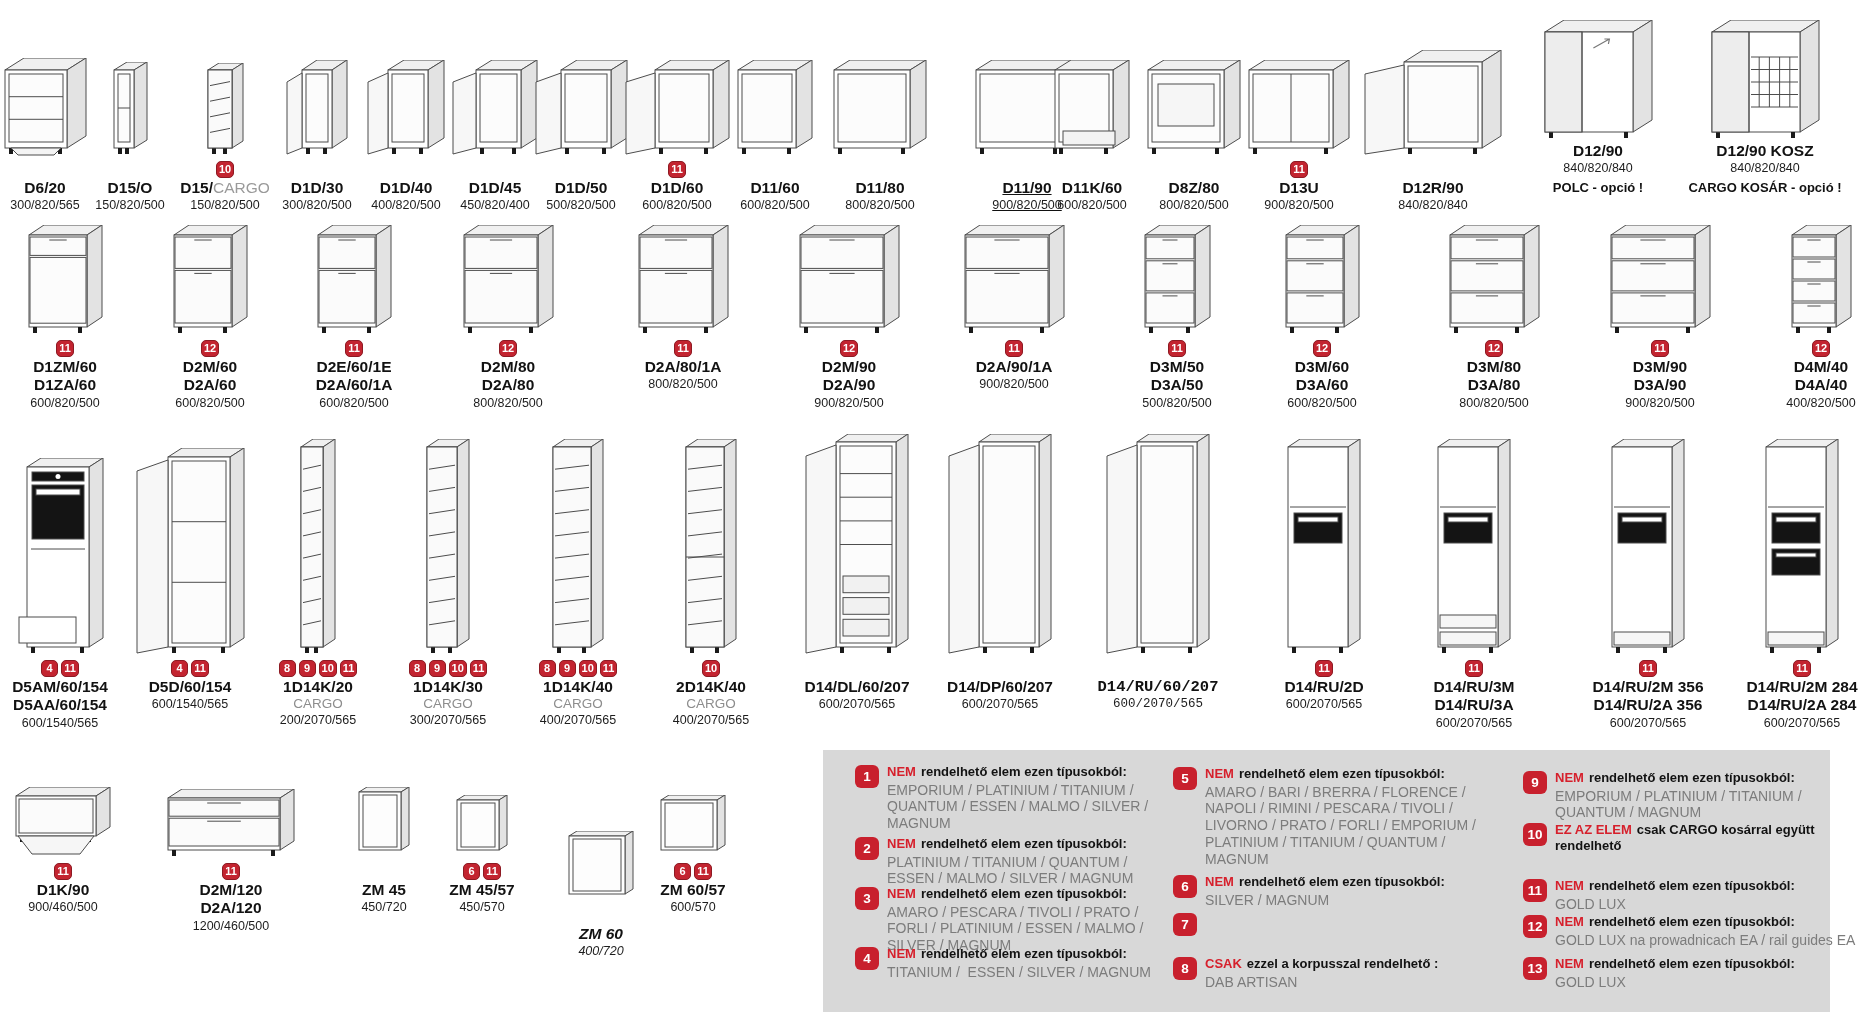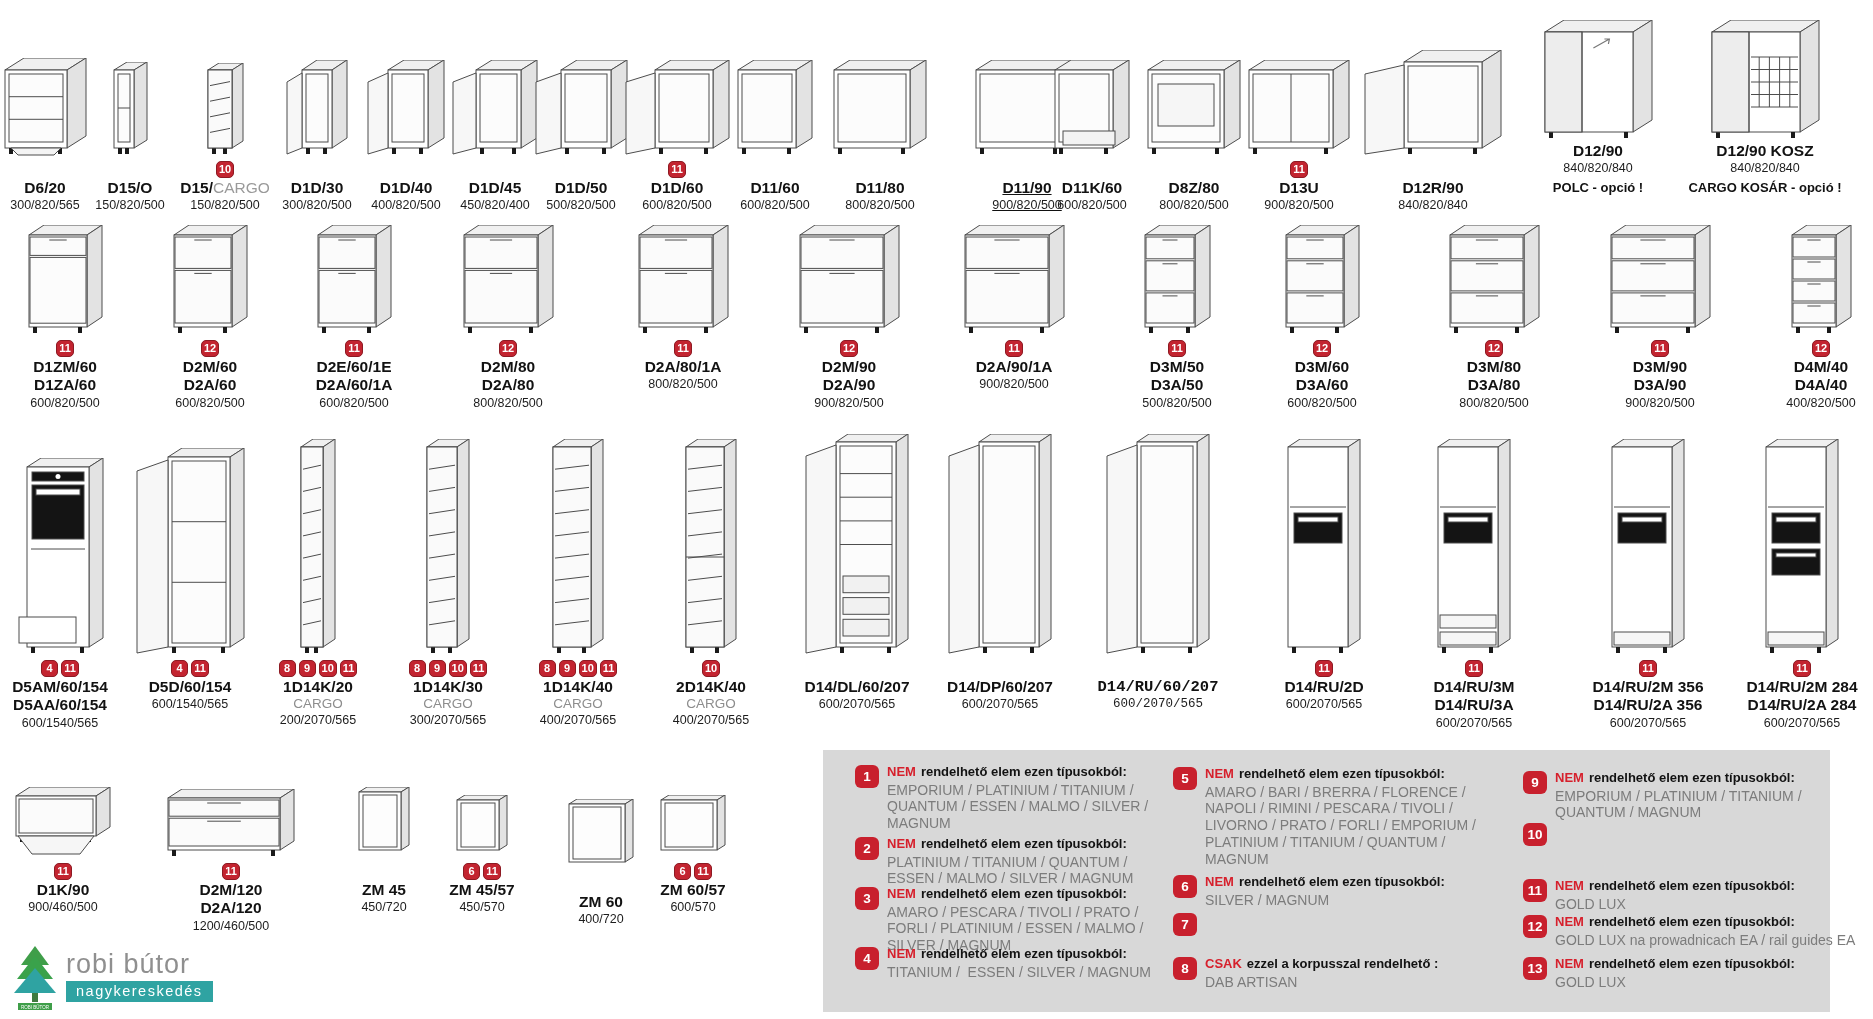--- a/index.html
+++ b/index.html
@@ -954,21 +954,21 @@
               <rect x="7.0" y="8.0" width="34.0" height="44.0" fill="#fdfdfd" stroke="#4d4d4d" stroke-width="1"></rect>
             </svg>
           </div>
           <div class="badges">
             <span class="badge">6</span>
             <span class="badge">11</span>
           </div>
           <div class="name">ZM 45/57</div>
           <div class="dims">450/570</div>
         </div>
-        <div class="item" style="left: 521px; top: 800px;">
+        <div class="item" style="left: 521px; top: 832px; font-style: italic;">
           <div class="figbox" style="height: 72px;">
             <svg width="70" height="73" viewBox="0 0 70 73">
               <polygon points="3.0,5.0 11.0,0.0 67.0,0.0 59.0,5.0" fill="#f0f0f0" stroke="#4d4d4d" stroke-width="1"></polygon>
               <polygon points="59.0,5.0 67.0,0.0 67.0,58.0 59.0,63.0" fill="#e3e3e3" stroke="#4d4d4d" stroke-width="1"></polygon>
               <rect x="3.0" y="5.0" width="56.0" height="58.0" fill="#ffffff" stroke="#4d4d4d" stroke-width="1"></rect>
               <rect x="7.0" y="8.0" width="48.0" height="52.0" fill="#fdfdfd" stroke="#4d4d4d" stroke-width="1"></rect>
             </svg>
           </div>
           <div class="badges"></div>
           <div class="name">ZM 60</div>
@@ -1058,20 +1058,24 @@
       <div class="lentry" style="left: 700px; top: 20px; width: 400px;">
         <span class="lbadge">9</span>
         <div class="ltext">
           <div class="lhead"><span class="lkw">NEM</span>rendelhető elem ezen típusokból:</div>
           <div class="lbody">EMPORIUM / PLATINIUM / TITANIUM /
 QUANTUM / MAGNUM</div>
         </div>
       </div>
       <div class="lentry" style="left: 700px; top: 72px; width: 400px;">
         <span class="lbadge">10</span>
+        <div class="ltext">
+          <div class="lhead"><span class="lkw">EZ AZ ELEM</span>csak CARGO kosárral  együtt
+rendelhető</div>
+        </div>
       </div>
       <div class="lentry" style="left: 700px; top: 128px; width: 400px;">
         <span class="lbadge">11</span>
         <div class="ltext">
           <div class="lhead"><span class="lkw">NEM</span>rendelhető elem ezen típusokból:</div>
           <div class="lbody">GOLD LUX</div>
         </div>
       </div>
       <div class="lentry" style="left: 700px; top: 164px; width: 400px;">
         <span class="lbadge">12</span>
@@ -1082,27 +1086,13 @@
       </div>
       <div class="lentry" style="left: 700px; top: 206px; width: 400px;">
         <span class="lbadge">13</span>
         <div class="ltext">
           <div class="lhead"><span class="lkw">NEM</span>rendelhető elem ezen típusokból:</div>
           <div class="lbody">GOLD LUX</div>
         </div>
       </div>
     </div>
 
-  <div class="logo">
-    <svg width="46" height="66">
-      <polygon points="23,2 9,21 37,21" fill="#3f9e49"></polygon>
-      <polygon points="23,12 5,35 41,35" fill="#3aa24b"></polygon>
-      <polygon points="23,24 2,49 44,49" fill="#2fa3a2"></polygon>
-      <rect x="20" y="49" width="6" height="9" fill="#3f7a3f"></rect>
-      <rect x="6" y="59" width="34" height="7" fill="#3f9e49"></rect>
-      <text x="23" y="64.5" font-size="4.5" fill="#ffffff" text-anchor="middle" font-family="Liberation Sans, sans-serif">ROBI BÚTOR</text>
-    </svg>
-    <div class="logo-text">
-      <span class="logo-title">robi bútor</span>
-      <span class="logo-band">nagykereskedés</span>
-    </div>
-  </div>
 </div>
 
 </body></html>

